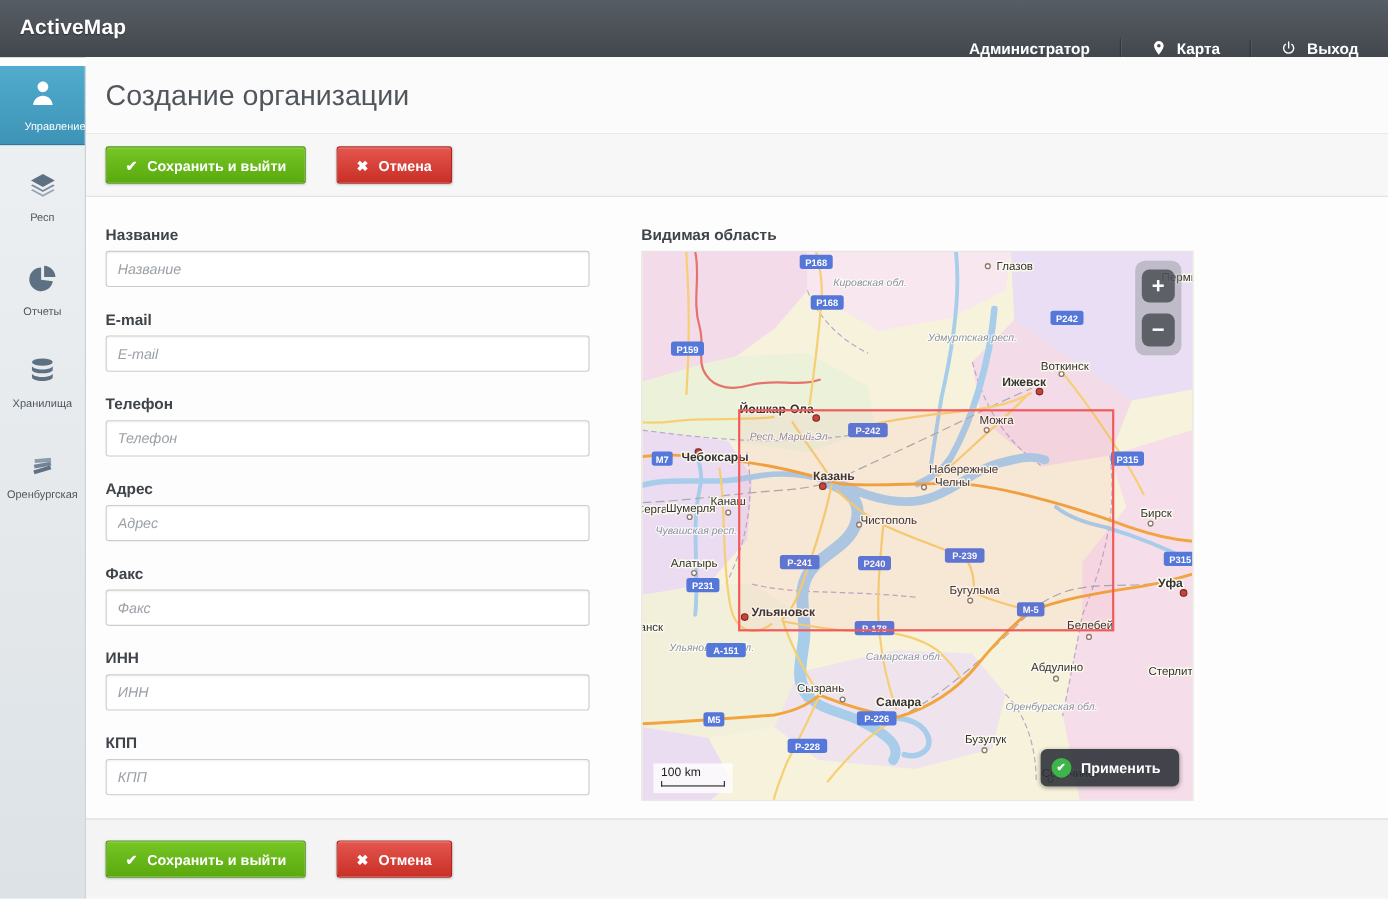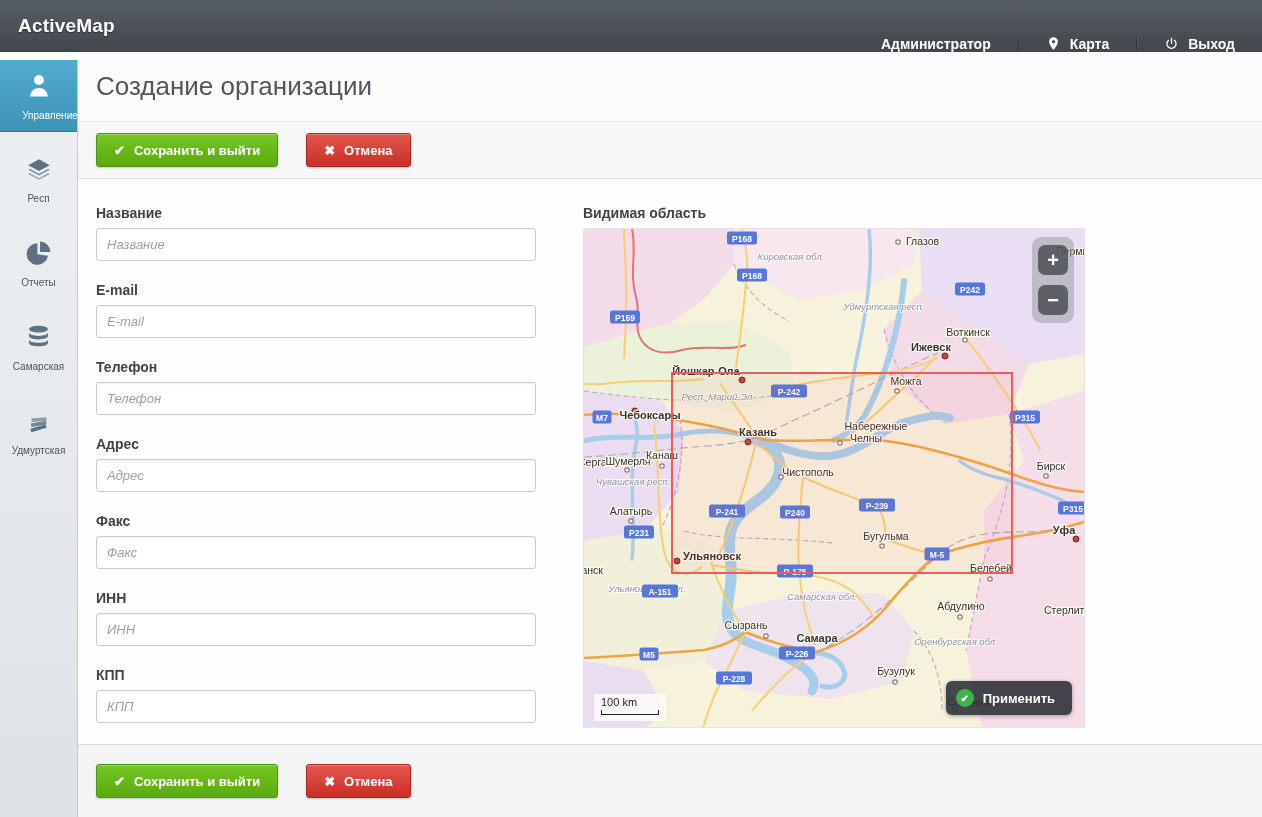--- a/index.html
+++ b/index.html
@@ -132,31 +132,31 @@
     <span class="slabel">Отчеты</span>
   </div>
   <div class="side-item">
     <span>
       <svg width="27" height="27" viewBox="0 0 24 24">
           <ellipse cx="12" cy="4.6" rx="8.4" ry="3"></ellipse>
           <path d="M3.6 7.6c0 1.7 3.8 3 8.4 3s8.4-1.3 8.4-3v3.1c0 1.7-3.8 3-8.4 3s-8.4-1.3-8.4-3z"></path>
           <path d="M3.6 13.7c0 1.7 3.8 3 8.4 3s8.4-1.3 8.4-3v3.1c0 1.7-3.8 3-8.4 3s-8.4-1.3-8.4-3z"></path>
         </svg>
     </span>
-    <span class="slabel">Самарская</span>
+    <span class="slabel">Хранилища</span>
   </div>
   <div class="side-item">
     <span>
       <svg width="28" height="26" viewBox="0 0 24 24">
           <path d="M4 18.2 18 14l1.1 3.2L5 21.4z"></path>
           <path d="M4.4 13.4l14-2.6.7 3.2-14 2.6z" opacity=".85"></path>
           <path d="M5 8.8l13.6-1.2.4 3.2-13.7 1.2z" opacity=".65"></path>
         </svg>
     </span>
-    <span class="slabel">Удмуртская</span>
+    <span class="slabel">Оренбургская</span>
   </div>
 </div>
 
 <div class="main">
 
   <div class="page-head">
     <h1 class="page-title">Создание организации</h1>
   </div>
 
   <div class="toolbar">

